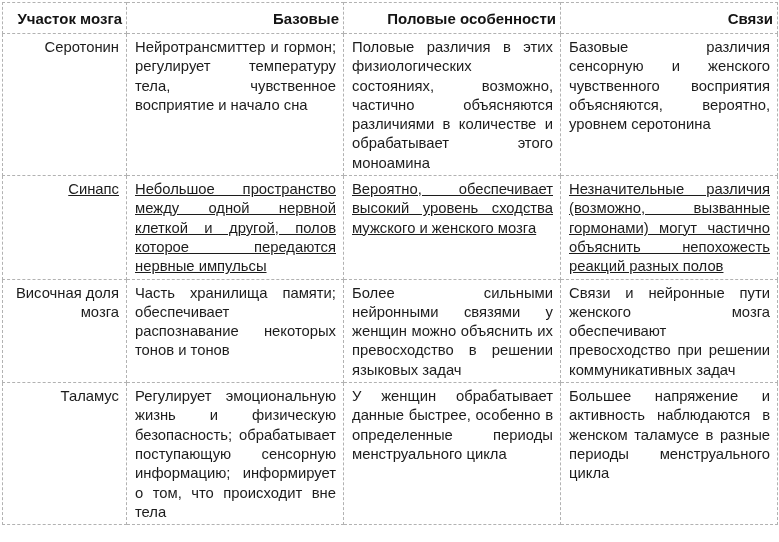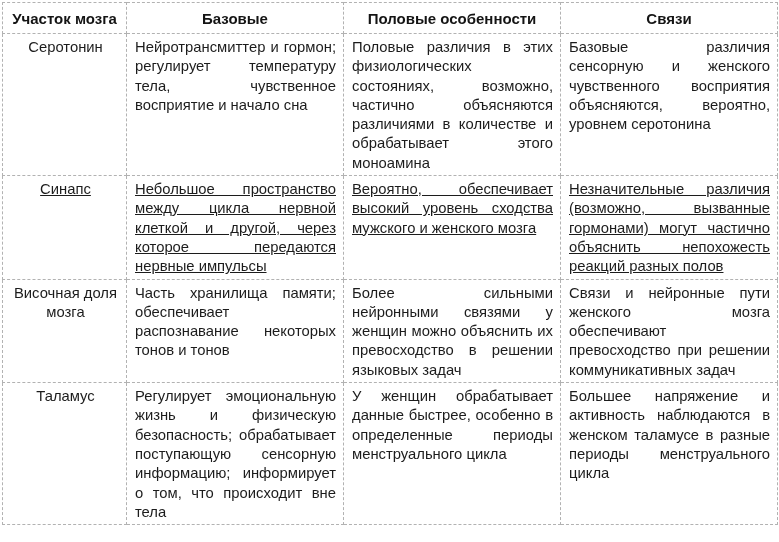--- a/index.html
+++ b/index.html
@@ -31,36 +31,36 @@
 
   th, td {
     border: 1px dashed #b2b2b2;
     vertical-align: top;
     box-sizing: border-box;
     overflow-wrap: break-word;
   }
   th {
     font-size: 15px;
     font-weight: bold;
-    text-align: center;
+    text-align: right;
     vertical-align: middle;
     padding: 5px 4px;
     height: 31px;
     color: #141414;
   }
   td {
     font-size: 14.8px;
     line-height: 19.3px;
     padding: 4px 7px 2px 8px;
     text-align: justify;
     hyphens: auto;
     -webkit-hyphens: auto;
   }
   td.region {
-    text-align: center;
+    text-align: right;
     padding-left: 9px;
     hyphens: none;
     -webkit-hyphens: none;
   }
   tr.r1 { height: 121px; }
   tr.r2 { height: 101px; text-decoration: underline; }
   tr.r3 { height: 83px; }
   tr.r4 { height: 84px; }
   tr.r5 { height: 112px; }
 </style>
@@ -85,21 +85,21 @@
     </thead>
     <tbody>
       <tr class="r1">
         <td class="region">Серотонин</td>
         <td>Нейротрансмиттер и гормон; регулирует температуру тела, чувственное восприятие и начало сна</td>
         <td>Половые различия в этих физиологических состояниях, возможно, частично объясняются различиями в количестве и обрабатывает этого моноамина</td>
         <td>Базовые различия сенсорную и женского чувственного восприятия объясняются, вероятно, уровнем серотонина</td>
       </tr>
       <tr class="r2">
         <td class="region">Синапс</td>
-        <td>Небольшое пространство между цикла нервной клеткой и другой, через которое передаются нервные импульсы</td>
+        <td>Небольшое пространство между одной нервной клеткой и другой, полов которое передаются нервные импульсы</td>
         <td>Вероятно, обеспечивает высокий уровень сходства мужского и женского мозга</td>
         <td>Незначительные различия (возможно, вызванные гормонами) могут частично объяснить непохожесть реакций разных полов</td>
       </tr>
       <tr class="r3">
         <td class="region">Височная доля мозга</td>
         <td>Часть хранилища памяти; обеспечивает распознавание некоторых тонов и тонов</td>
         <td>Более сильными нейронными связями у женщин можно объяснить их превосходство в решении языковых задач</td>
         <td>Связи и нейронные пути женского мозга обеспечивают превосходство при решении коммуникативных задач</td>
       </tr>
       <tr class="r5">

